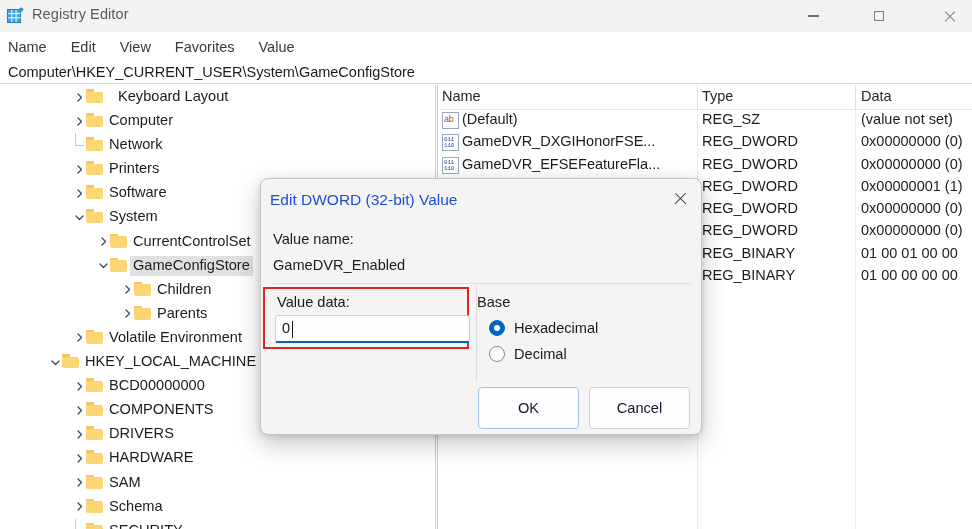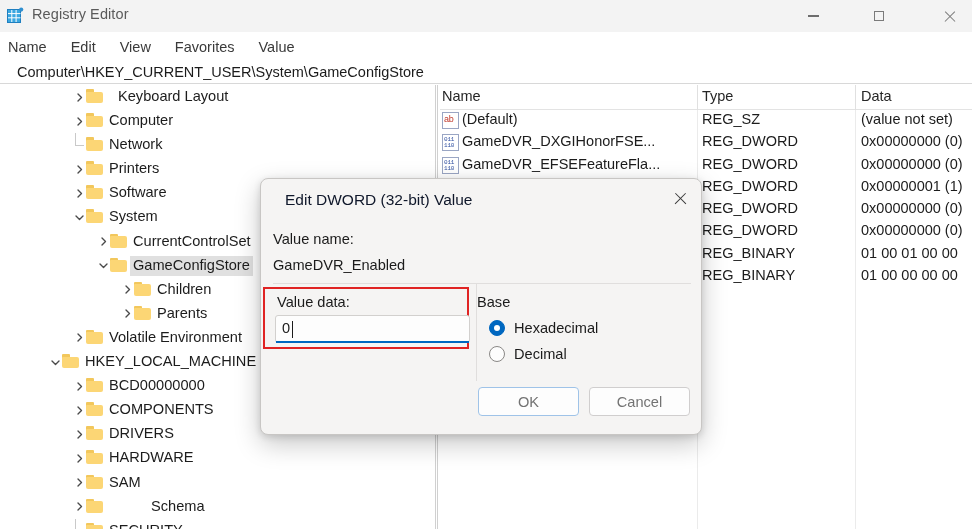--- a/index.html
+++ b/index.html
@@ -54,21 +54,21 @@
   }
   .menu-item:first-child { margin-left: 8px; }
 
   
   .addressbar {
     position: absolute; left: 0; top: 61px; width: 972px; height: 23px;
     background: #ffffff; border-bottom: 1px solid #d8d8d8;
     display: flex; align-items: center;
   }
   .address-text {
-    font-size: 14.5px; color: #1b1b1b; padding-left: 17px;
+    font-size: 14.5px; color: #1b1b1b; padding-left: 8px;
     white-space: nowrap; font-weight: 400;
   }
 
   
   .tree-pane {
     position: absolute; left: 0; top: 85px; width: 435px; height: 444px;
     background: #ffffff; overflow: hidden;
   }
   .splitter {
     position: absolute; left: 435px; top: 85px; width: 3px; height: 444px;
@@ -169,22 +169,22 @@
   
   .dialog {
     position: absolute; left: 260px; top: 178px; width: 442px; height: 257px;
     background: #f5f4f3;
     border: 1px solid #c8c6c4;
     border-radius: 8px;
     box-shadow: 0 9px 26px rgba(0,0,0,.22), 0 2px 7px rgba(0,0,0,.13);
     overflow: hidden;
   }
   .dlg-title {
-    position: absolute; left: 24px; top: 12px;
-    font-size: 15.5px; color: #0f172a;
+    position: absolute; left: 9px; top: 12px;
+    font-size: 15.5px; color: #1d4ed8;
   }
   .dlg-close {
     position: absolute; right: 0px; top: 0px; width: 42px; height: 38px;
     display: flex; align-items: center; justify-content: center;
   }
   .dlg-close .g { position: relative; width: 14px; height: 14px; }
   .dlg-close .g:before, .dlg-close .g:after {
     content: ""; position: absolute; left: 0; top: 6.5px;
     width: 15px; height: 1.4px; background: #3a3a3a;
   }
@@ -245,24 +245,24 @@
   }
   .radio.checked {
     border: 1.5px solid #0067c0; background: #0067c0;
   }
   .radio.checked .dot {
     width: 6px; height: 6px; border-radius: 50%; background: #ffffff;
   }
   .radio-text { font-size: 14.6px; color: #1b1b1b; }
 
   .btn {
-    position: absolute; height: 29px; width: 101px;
+    position: absolute; height: 42px; width: 101px;
     background: #fdfdfd; border: 1px solid #d0cece; border-radius: 4px;
     display: flex; align-items: center; justify-content: center;
-    font-size: 14.6px; color: #737373;
+    font-size: 14.6px; color: #0f172a;
   }
   .btn-ok { left: 217px; top: 208px; border: 1.4px solid #9fc3e8; }
   .btn-cancel { left: 328px; top: 208px; }
 </style>
 </head>
 <body>
 
 <div id="app">
 
   <div class="titlebar">
@@ -504,21 +504,21 @@
         <div class="tree-row">
           <div class="chev" style="left: 72px;">
             <svg width="11" height="11" viewBox="0 0 11 11">
               <path d="M4 2 L7.5 5.5 L4 9" fill="none" stroke="#4a4a4a" stroke-width="1.35" stroke-linecap="round" stroke-linejoin="round"></path>
             </svg>
           </div>
           <div class="folder" style="left: 86px; top: 4px;">
             <div class="ftab"></div>
             <div class="fbody"></div>
           </div>
-          <div class="tree-label" style="left: 106px; top: 2px; margin-left: 42px;">Schema</div>
+          <div class="tree-label" style="left: 106px; top: 2px;">Schema</div>
         </div>
         <div class="tree-row">
           <div class="tline-v" style="left: 75px; top: 0px; height: 12px;"></div>
           <div class="folder" style="left: 86px; top: 4px;">
             <div class="ftab"></div>
             <div class="fbody"></div>
           </div>
           <div class="tree-label" style="left: 106px; top: 2px;">SECURITY</div>
         </div>
       </div>

